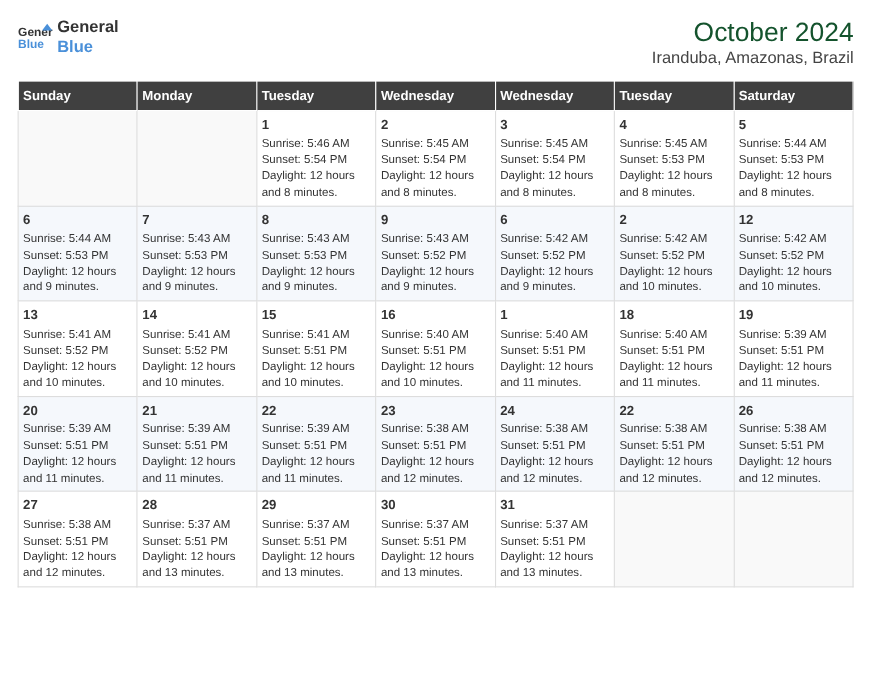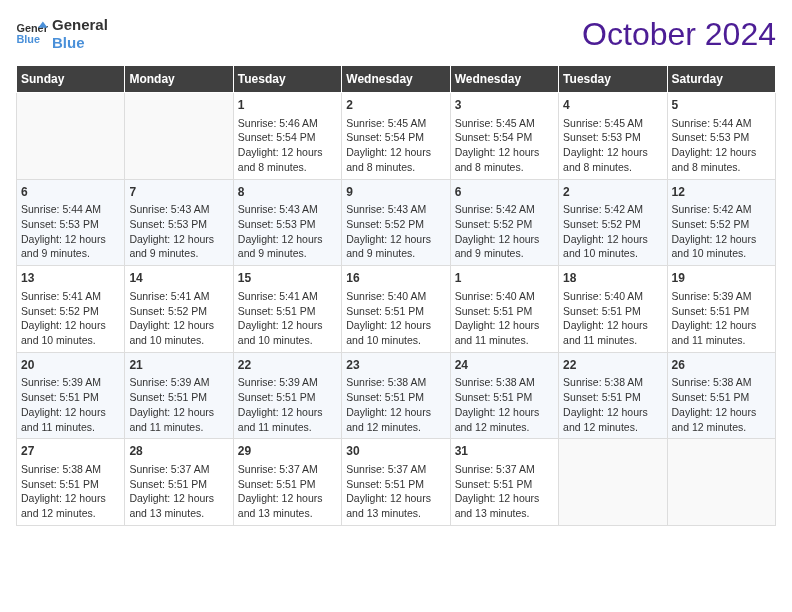--- a/index.html
+++ b/index.html
@@ -20,23 +20,23 @@
       display: flex;
       align-items: center;
       gap: 4px;
     }
     .logo-icon {
       width: 32px;
       height: 28px;
     }
     .title-block { text-align: right; }
     .month-title {
-      font-size: 32px;
+      font-size: 24px;
       font-weight: normal;
-      color: #4c1d95;
+      color: #14532d;
     }
     .location {
       font-size: 15px;
       color: #444;
     }
     table {
       width: 100%;
       border-collapse: collapse;
       font-size: 11px;
     }
@@ -88,20 +88,21 @@
       <text x="0" y="30" font-size="14" font-weight="bold" fill="#4a90d9">Blue</text>
       <polygon points="34,2 40,10 28,10" fill="#4a90d9"></polygon>
     </svg>
     <div style="display:flex;flex-direction:column;line-height:1.2;">
       <span style="font-size:15px;font-weight:bold;color:#333;">General</span>
       <span style="font-size:15px;font-weight:bold;color:#4a90d9;">Blue</span>
     </div>
   </div>
   <div class="title-block">
     <div class="month-title">October 2024</div>
+    <div class="location">Iranduba, Amazonas, Brazil</div>
   </div>
 </div>
 
 <table>
   <thead>
     <tr id="header-row">
         <th>Sunday</th>
         <th>Monday</th>
         <th>Tuesday</th>
         <th>Wednesday</th>

